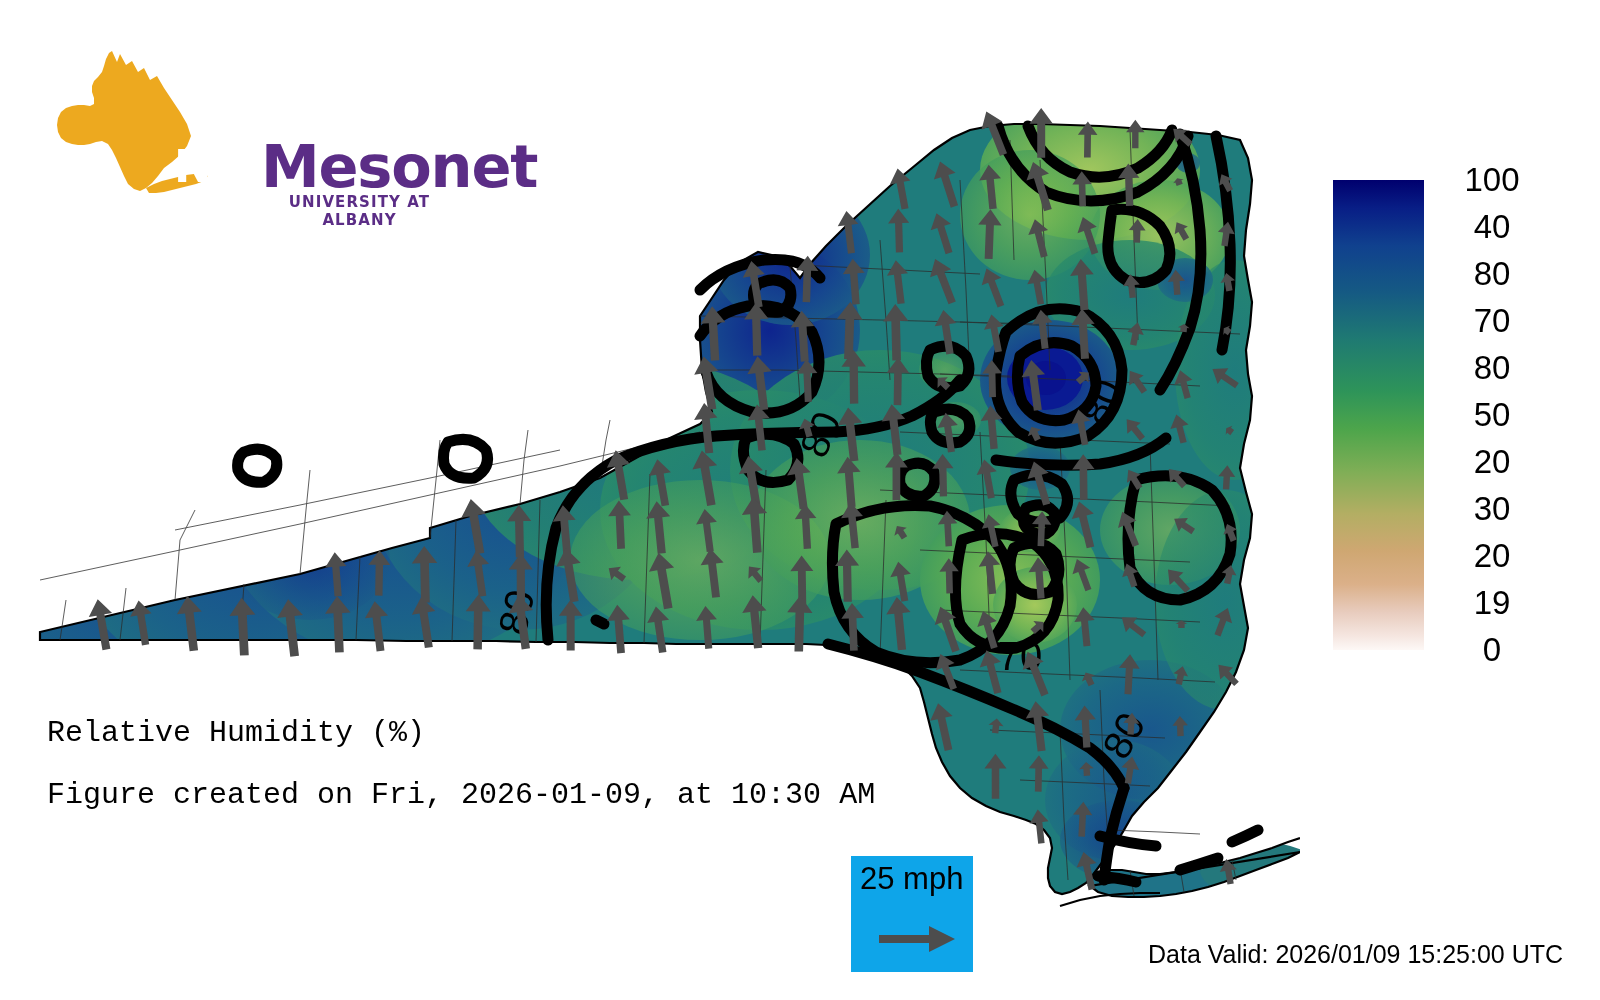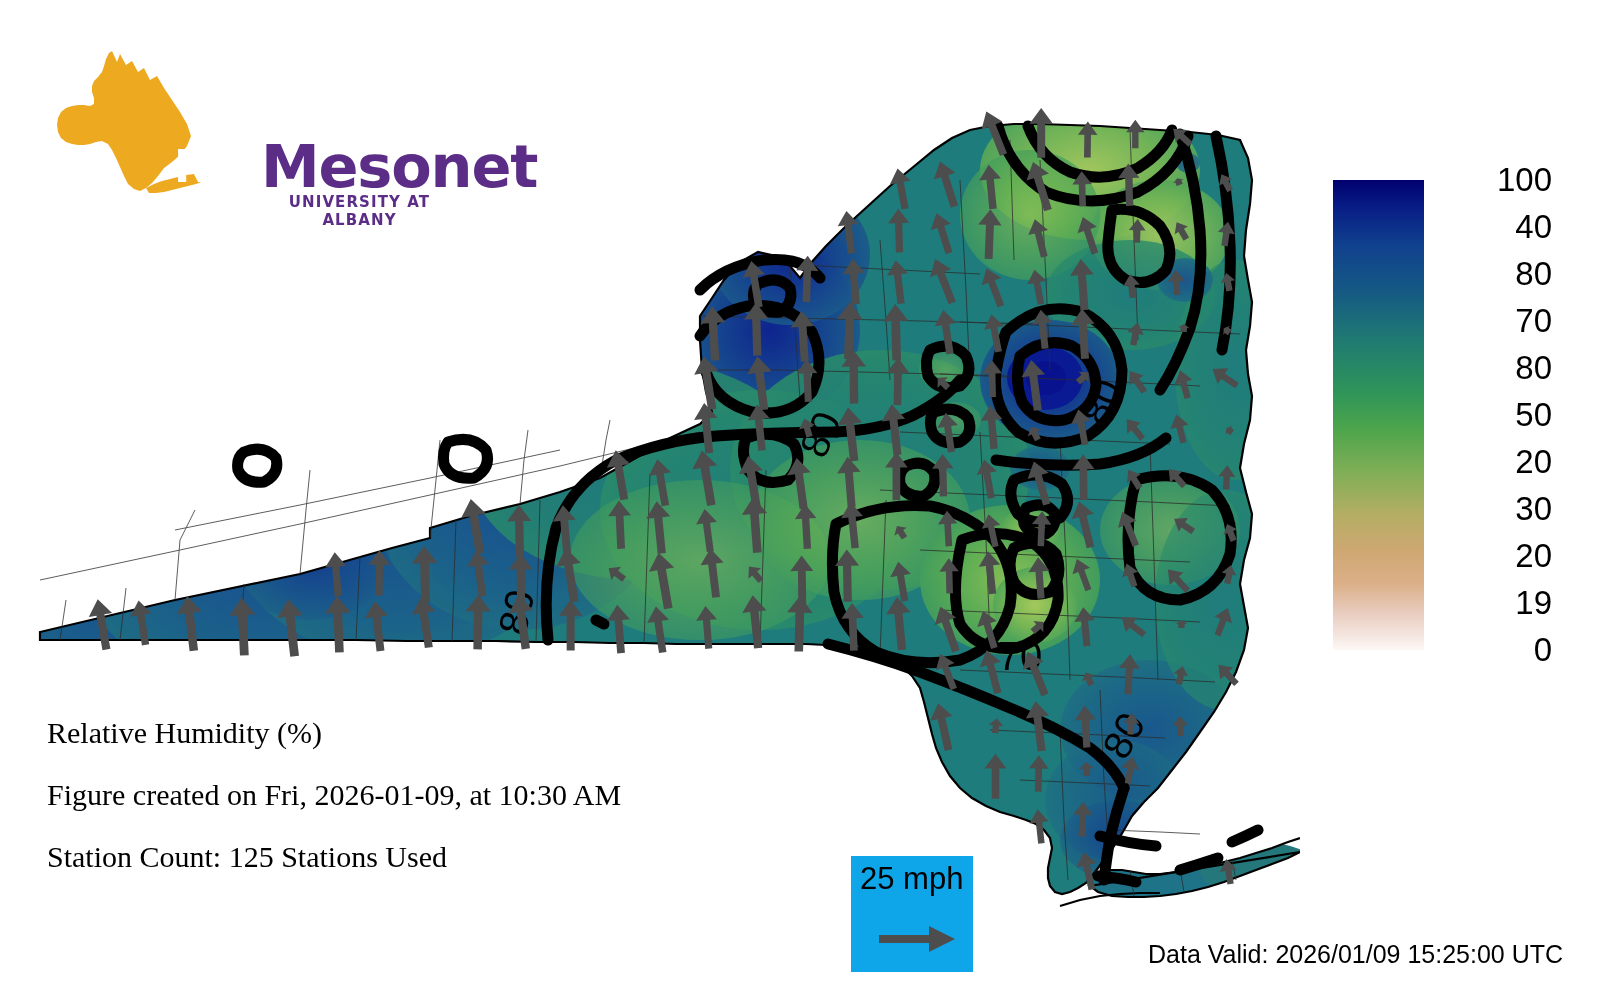--- a/index.html
+++ b/index.html
@@ -120,37 +120,37 @@
     position: absolute;
     left: 99px;
     top: -26px;
     width: 130px;
     height: 520px;
   }
   .cb-tick {
     position: absolute;
     left: 0px;
     width: 120px;
-    text-align: right;
+    text-align: center;
     font-family: "Liberation Sans", sans-serif;
     font-size: 33px;
     line-height: 34px;
     color: #000000;
     white-space: nowrap;
   }
 
   
   #caption-block {
     position: absolute;
     left: 47px;
     top: 718px;
     width: 760px;
   }
   .caption-line {
-    font-family: Liberation Serif, serif;
+    font-family: Liberation Mono, monospace;
     font-size: 30px;
     line-height: 30px;
     color: #000000;
     margin-bottom: 32px;
     white-space: nowrap;
   }
 
   
   #wind-legend {
     position: absolute;
@@ -659,21 +659,20 @@
     <div class="cb-tick" style="top:338px">30</div>
     <div class="cb-tick" style="top:385px">20</div>
     <div class="cb-tick" style="top:432px">19</div>
     <div class="cb-tick" style="top:479px">0</div>
   </div>
 </div>
 
 <div id="caption-block">
   <div class="caption-line">Relative Humidity (%)</div>
   <div class="caption-line">Figure created on Fri, 2026-01-09, at 10:30 AM</div>
-  <div class="caption-line">Station Count: 125 Stations Used</div>
 </div>
 
 <div id="wind-legend">
   <div id="wind-legend-label">25 mph</div>
   <svg id="wind-legend-arrow" viewBox="0 0 78 34">
     <path d="M0 13 L50 13 L50 4 L76 17 L50 30 L50 21 L0 21 Z" fill="#4d4d4d"></path>
   </svg>
 </div>
 
 <div id="data-valid">Data Valid: 2026/01/09 15:25:00 UTC</div>

